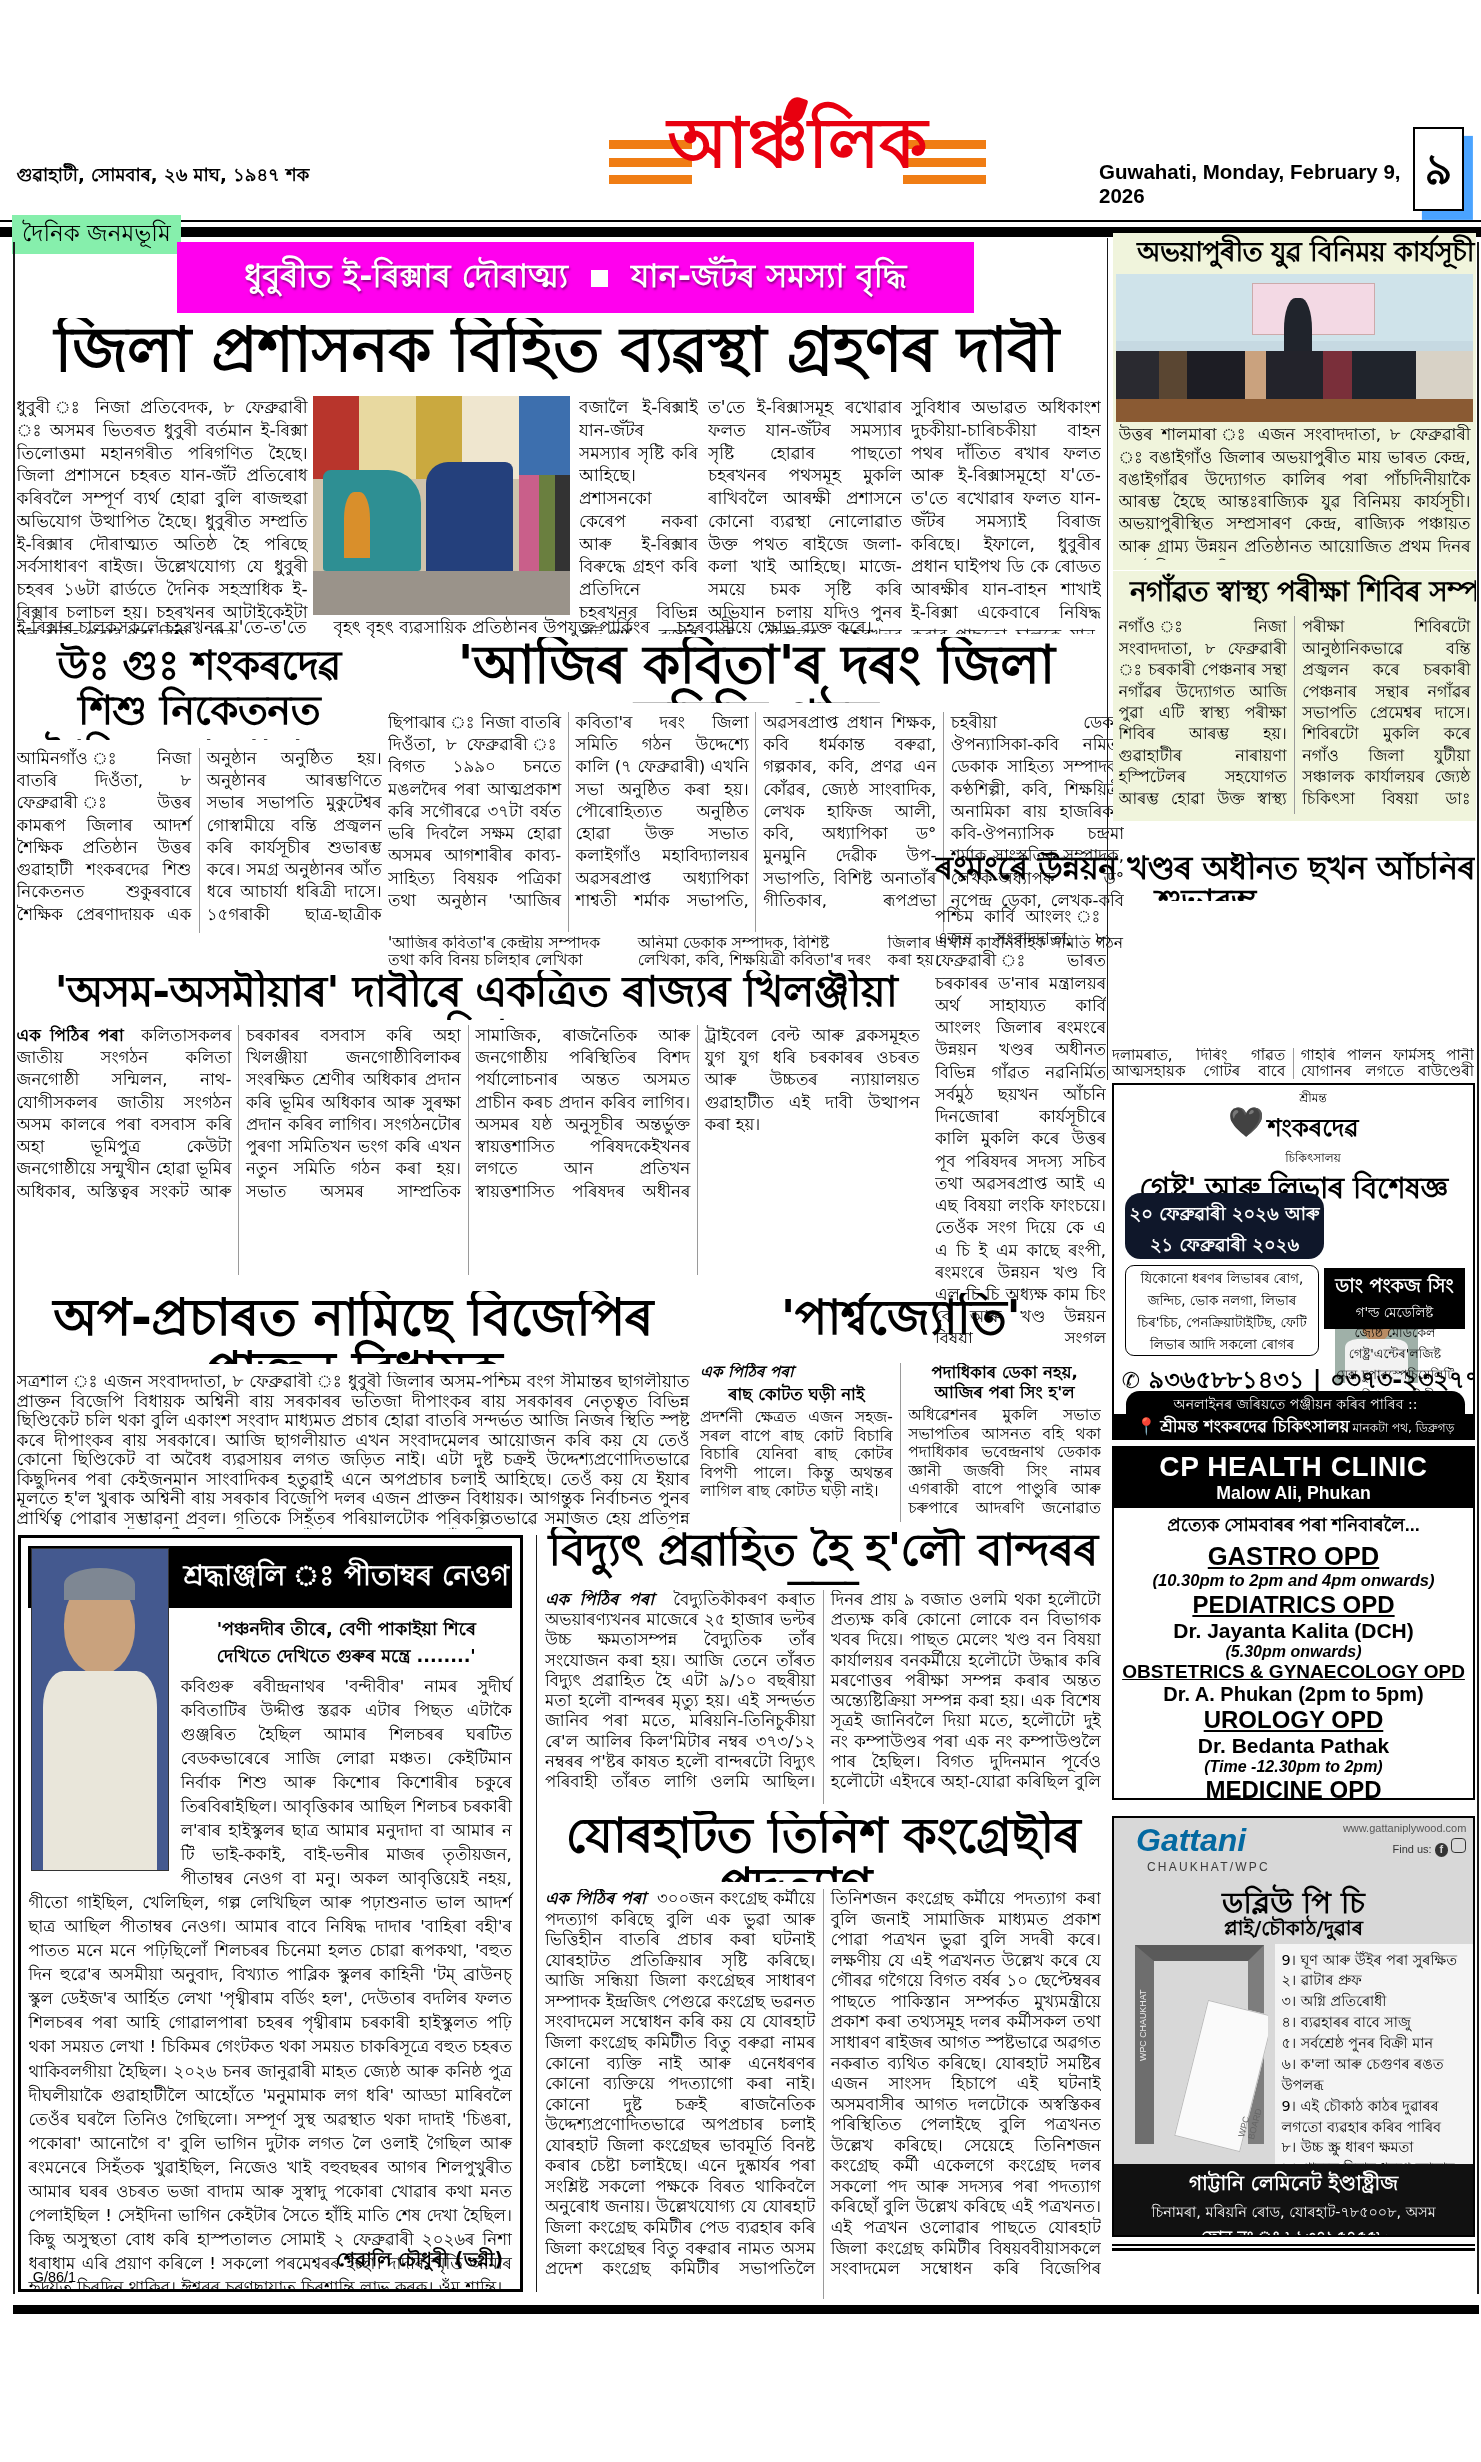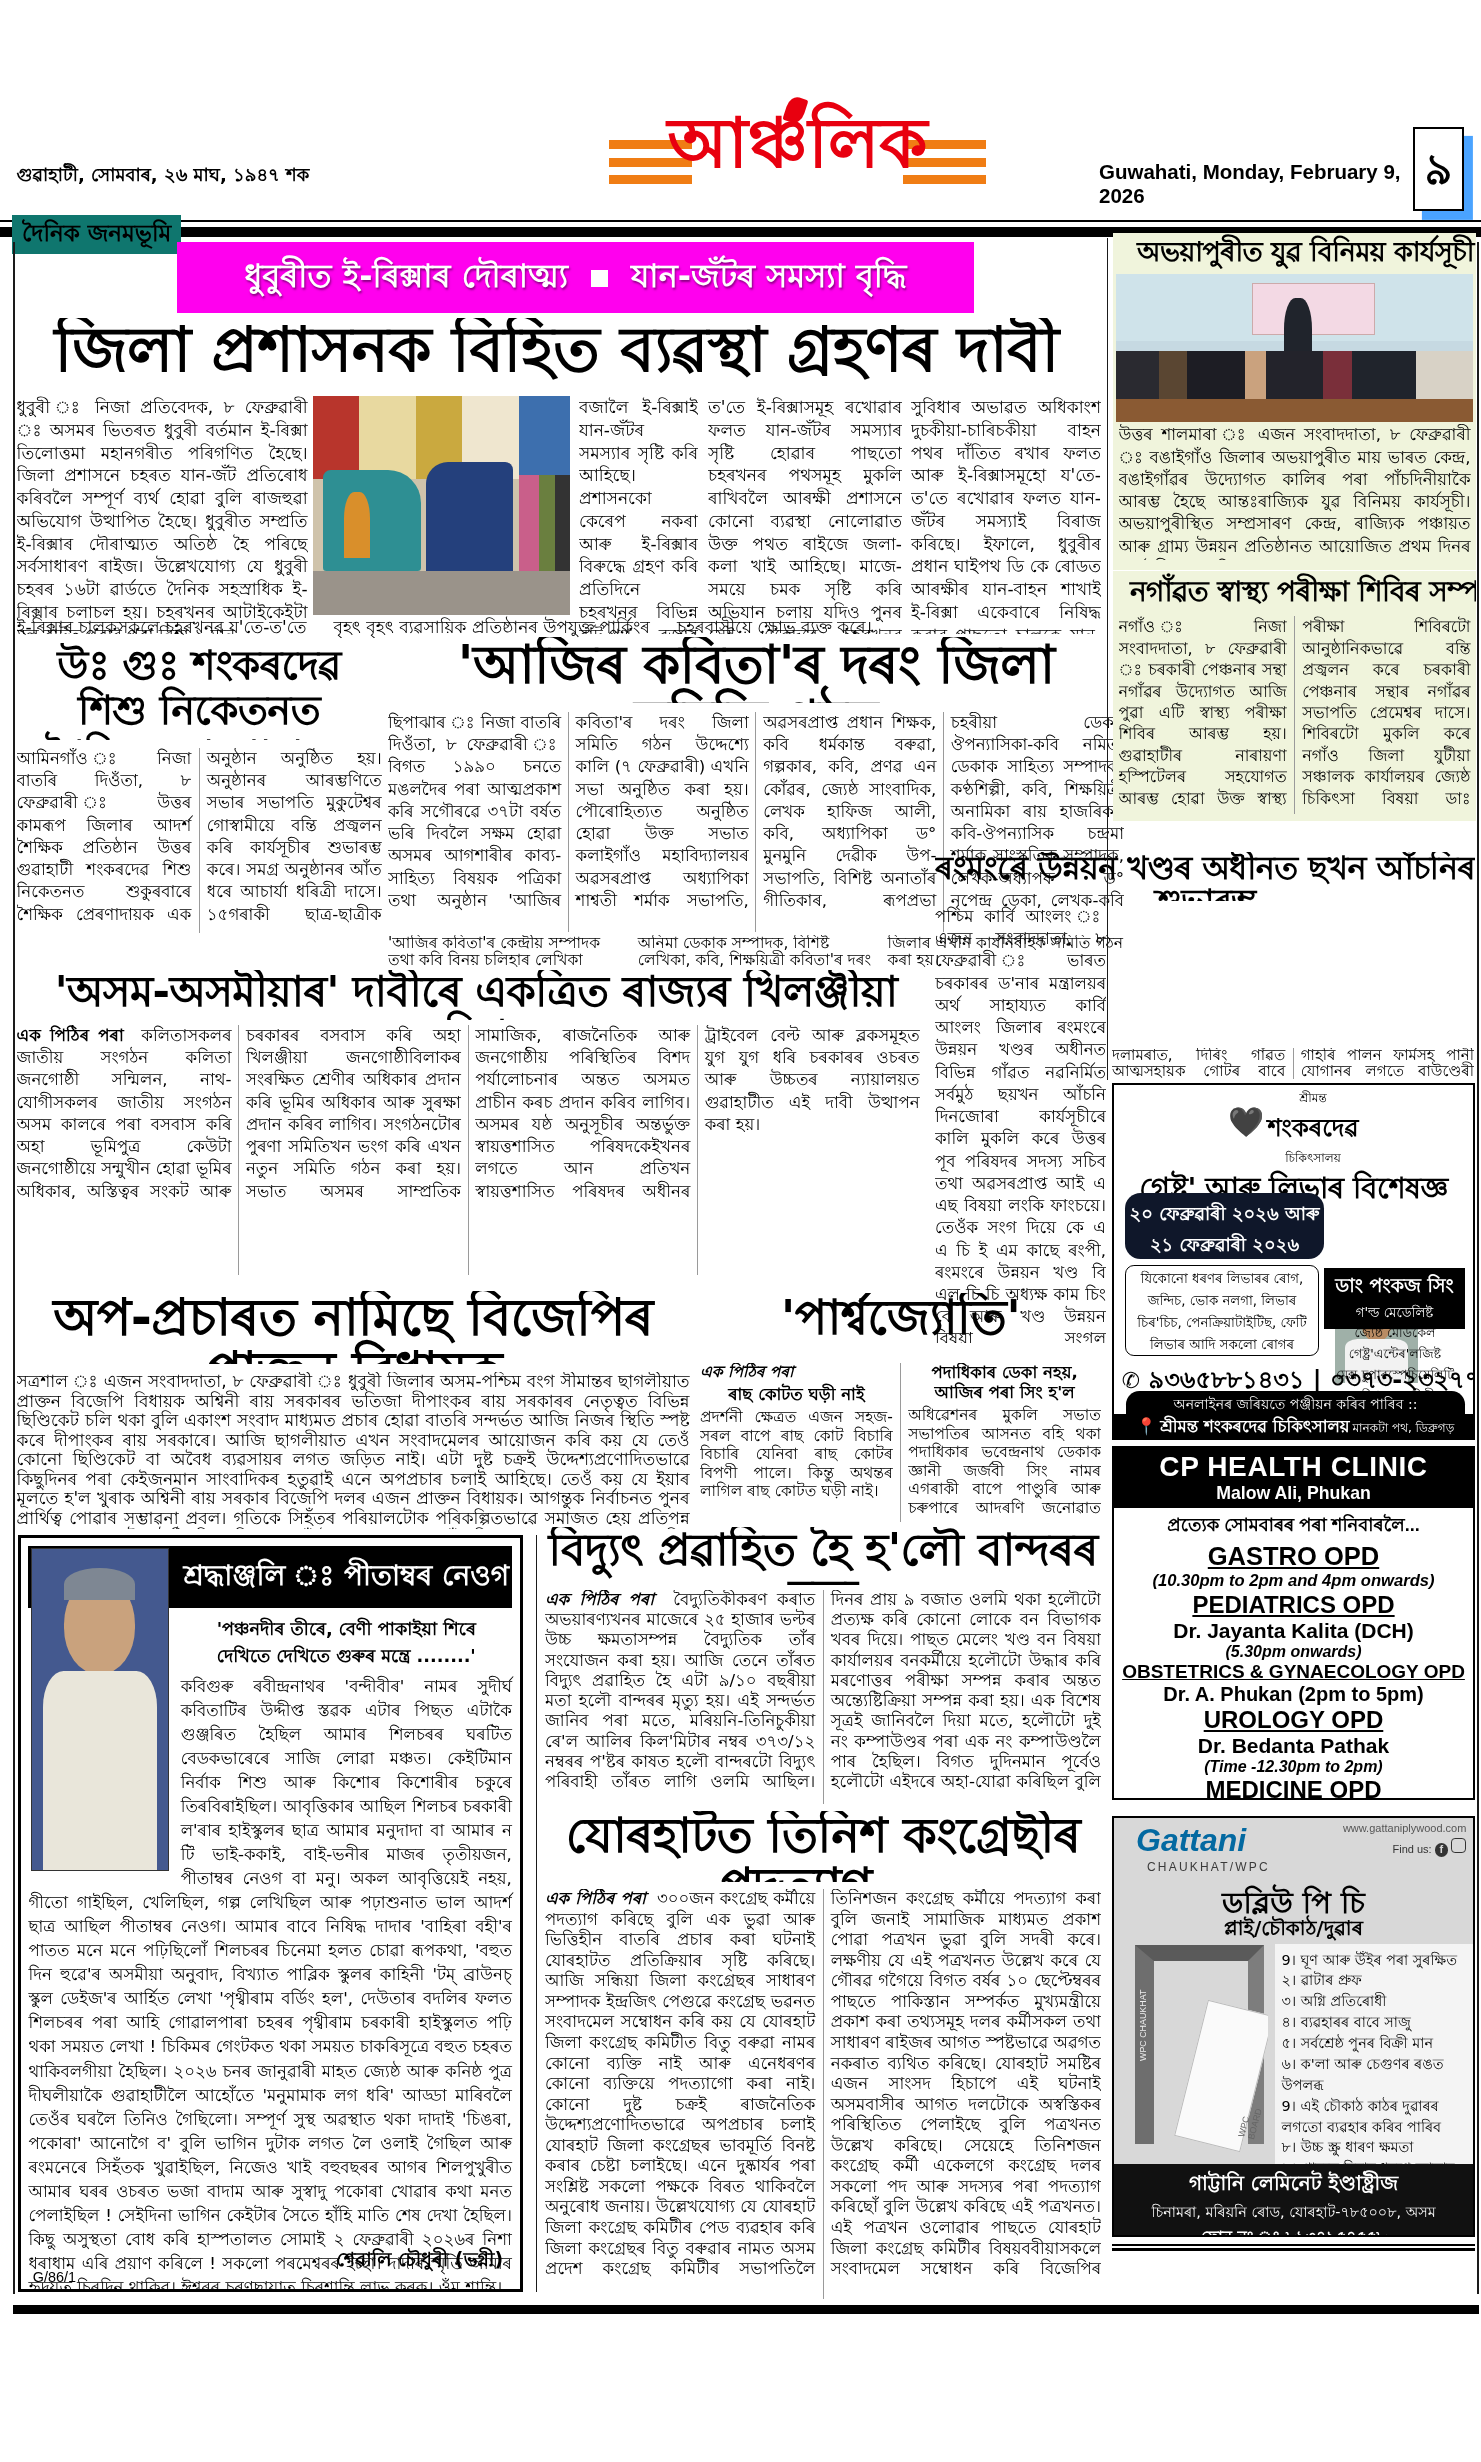--- a/index.html
+++ b/index.html
@@ -42,21 +42,21 @@
   <div class="abs eng" style="left:1099px;top:60px;width:302px;font-size:20.5px;font-weight:700;">Guwahati, Monday, February 9, 2026</div>
 
   <div class="abs" style="left:1413px;top:26.6px;width:51px;height:84px;background:#fff;border:2.8px solid #000;box-shadow:8.9px 8.9px 0 #4aa3ff;text-align:center;">
     <span style="font-size:43px;font-weight:700;line-height:80px;">৯</span>
   </div>
 </div>
 
 <div class="abs" style="left:0;top:218px;width:1481px;height:22px;">
   <div class="abs" style="left:0;top:2.2px;width:1481px;height:2.2px;background:#000;"></div>
   <div class="abs" style="left:0;top:8.9px;width:1481px;height:10px;background:#000;"></div>
-  <div class="abs" style="left:12px;top:-3.3px;background:#0f766e;padding:0 10px;font-size:23px;font-weight:700;">দৈনিক জনমভূমি</div>
+  <div class="abs" style="left:12px;top:-3.3px;background:#86efac;padding:0 10px;font-size:23px;font-weight:400;">দৈনিক জনমভূমি</div>
 </div>
 
 <div class="abs clip" style="left:177px;top:242px;width:797px;height:71px;background:#ff00ee;color:#fff;text-align:center;font-weight:800;font-size:32px;line-height:69px;text-shadow:1.1px 1.7px 2.2px rgba(60,0,60,.6);white-space:nowrap;">
   <span>ধুবুৰীত ই-ৰিক্সাৰ দৌৰাত্ম্য</span>
   <span style="display:inline-block;width:16.6px;height:16.6px;background:#fff;margin:0 12px;"></span>
   <span>যান-জঁটৰ সমস্যা বৃদ্ধি</span>
 </div>
 
 <div class="abs clip hl" style="left:16.6px;top:318px;width:1080px;height:71px;font-size:62px;">জিলা প্রশাসনক বিহিত ব্যৱস্থা গ্রহণৰ দাবী</div>
 

